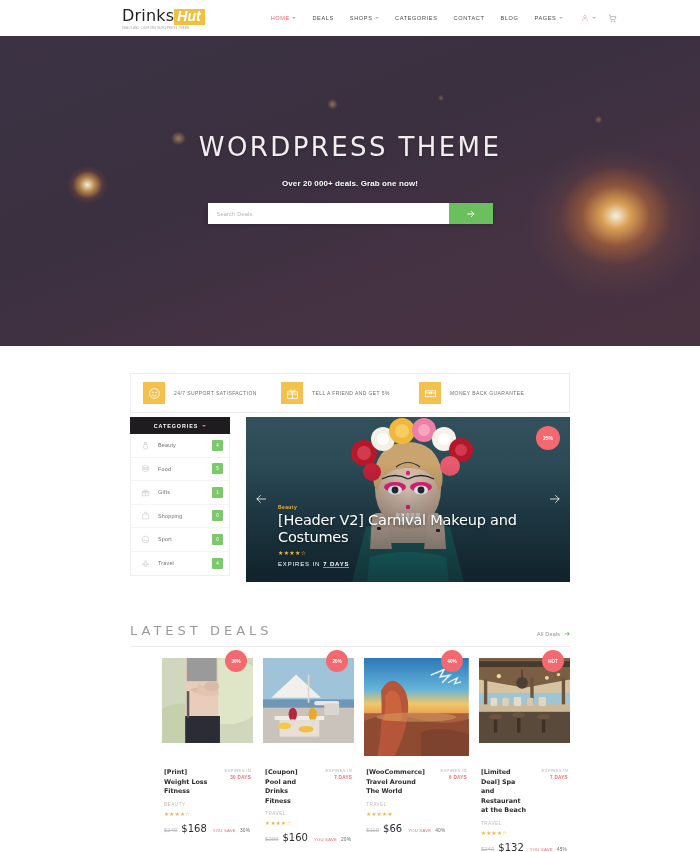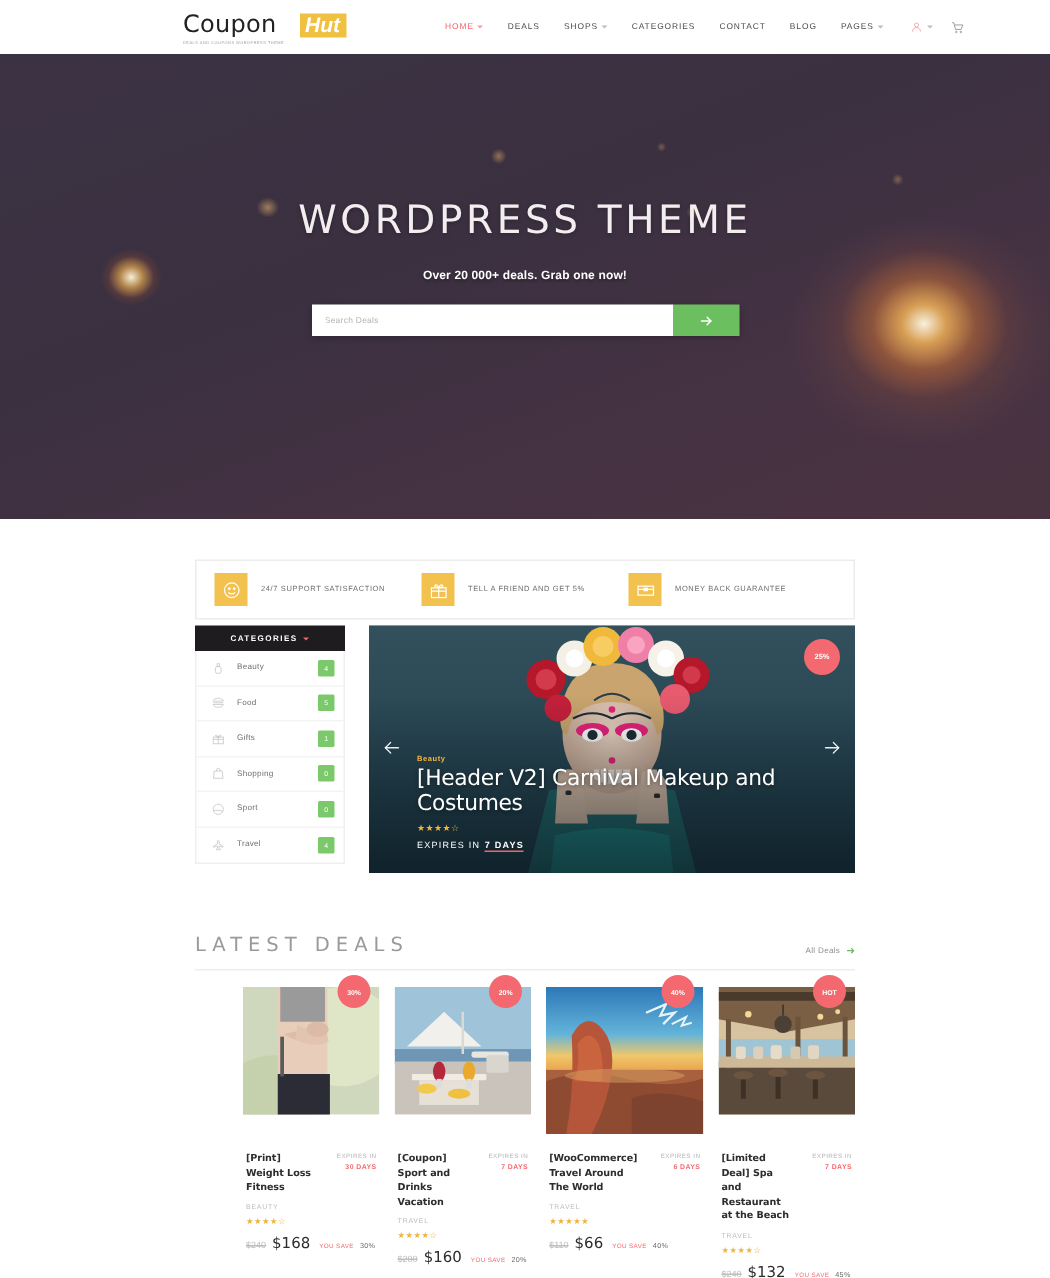--- a/index.html
+++ b/index.html
@@ -23,21 +23,21 @@
   }
   .logo-wrap { display: flex; flex-direction: column; justify-content: center; }
   .logo-line { display: flex; align-items: baseline; }
   .logo-coupon {
     font-size: 16px; letter-spacing: .2px; color: #222; font-weight: 400;
     font-family: "DejaVu Sans", sans-serif;
   }
   .logo-hut {
     background: #f0c040; color: #ffffff; font-size: 14px;
     padding: 1px 4px 2px 3px; font-style: italic; font-weight: 700;
-    margin-left: 16px; line-height: 13px;
+    margin-left: 0px; line-height: 13px;
   }
   .logo-tag {
     font-size: 2.6px; letter-spacing: .35px; color: #9b9b9b;
     margin-top: 1.5px; text-transform: uppercase; white-space: nowrap;
   }
 
   .nav {
     display: flex; align-items: center; gap: 0px;
     margin-left: 58px;
   }
@@ -224,21 +224,21 @@
 
   
   .ph { position: absolute; inset: 0; }
 </style>
 </head>
 <body>
 
 <div class="header">
   <div class="logo-wrap">
     <div class="logo-line">
-      <span class="logo-coupon">Coupon</span>
+      <span class="logo-coupon">Drinks</span>
       <span class="logo-hut">Hut</span>
     </div>
     <div class="logo-tag">DEALS AND COUPONS WORDPRESS THEME</div>
   </div>
 
   <div class="nav">
     <div class="nav-item active">
       <span>HOME</span>
       <i class="caret"></i>
     </div>
@@ -571,21 +571,21 @@
           <ellipse cx="36" cy="68" rx="5" ry="8" fill="#b5283c"></ellipse>
           <rect x="34" y="74" width="4" height="8" fill="#ddd"></rect>
           <ellipse cx="60" cy="68" rx="5" ry="8" fill="#e8a92c"></ellipse>
           <rect x="58" y="74" width="4" height="8" fill="#ddd"></rect>
           <ellipse cx="26" cy="82" rx="8" ry="4" fill="#f2c94c"></ellipse>
           <ellipse cx="52" cy="86" rx="9" ry="4" fill="#f0c040"></ellipse>
         </svg>
       </div>
       <div class="deal-body">
         <div class="deal-top">
-          <div class="deal-title">[Coupon] Sport and Drinks Vacation</div>
+          <div class="deal-title">[Coupon] Pool and Drinks Fitness</div>
           <div class="deal-exp">
             <div class="deal-exp-label">EXPIRES IN</div>
             <div class="deal-exp-days">7 DAYS</div>
           </div>
         </div>
         <div class="deal-cat">TRAVEL</div>
         <div class="deal-stars">★★★★☆</div>
         <div class="deal-prices">
           <span class="price-old">$200</span>
           <span class="price-new">$160</span>

